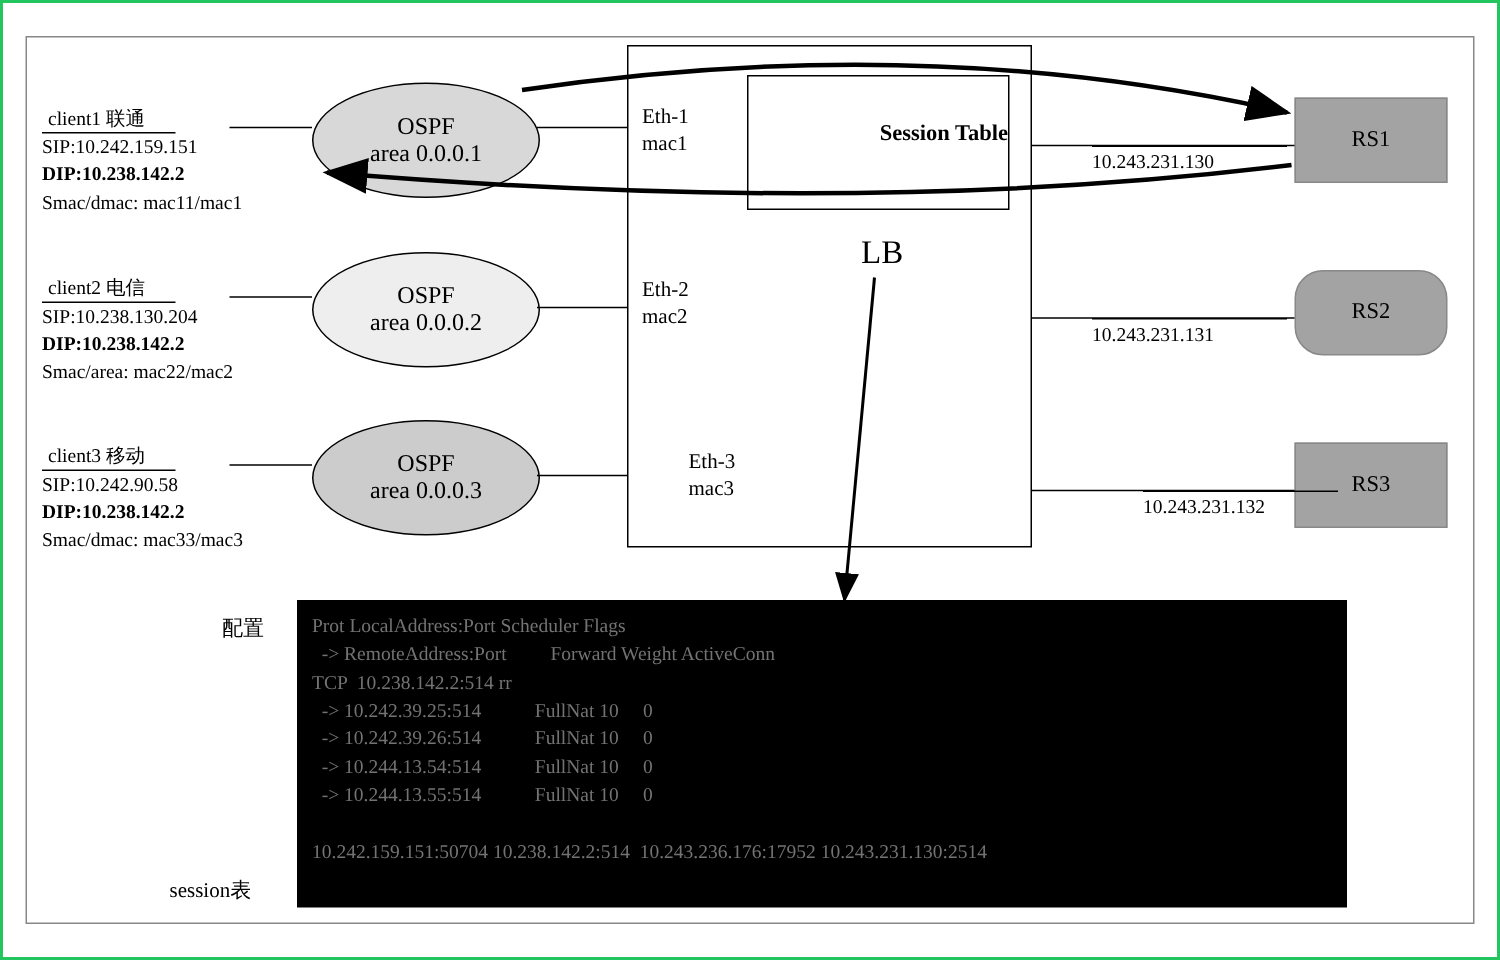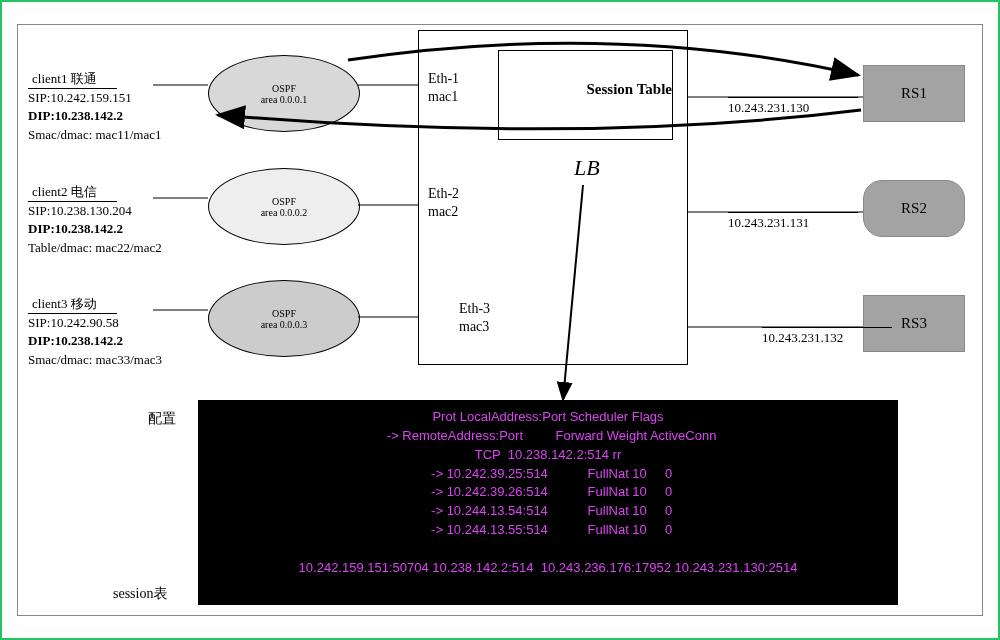--- a/index.html
+++ b/index.html
@@ -44,21 +44,21 @@
   .ospf {
     position: absolute;
     border: 1px solid #000;
     border-radius: 50%;
     width: 150px;
     height: 75px;
     text-align: center;
     display: flex;
     flex-direction: column;
     justify-content: center;
-    font-size: 10px;
+    font-size: 16px;
   }
   .ospf1 { background: #d8d8d8; }
   .ospf2 { background: #eeeeee; }
   .ospf3 { background: #cccccc; }
 
   .lb-box {
     position: absolute;
     border: 1px solid #000;
     box-sizing: border-box;
   }
@@ -100,28 +100,27 @@
     padding-top: 2px;
   }
 
   .config-label {
     position: absolute;
     font-size: 14px;
   }
   .terminal {
     position: absolute;
     background: #000;
-    color: #d946ef;
-    font-family: Liberation Sans, sans-serif;
+    color: #737373;
+    font-family: Liberation Serif, serif;
     font-size: 13px;
     padding: 8px 10px;
     box-sizing: border-box;
     white-space: pre;
     line-height: 1.45;
-    text-align: center;
   }
 
   svg.arrows {
     position: absolute;
     left: 0; top: 0;
     width: 100%; height: 100%;
     pointer-events: none;
   }
 </style>
 </head>
@@ -134,21 +133,21 @@
       <span class="name">client1 联通</span><br>
       <span>SIP:10.242.159.151</span><br>
       <span class="dip">DIP:10.238.142.2</span><br>
       <span>Smac/dmac: mac11/mac1</span>
     </div>
 
     <div class="client-group" style="top:158px;">
       <span class="name">client2 电信</span><br>
       <span>SIP:10.238.130.204</span><br>
       <span class="dip">DIP:10.238.142.2</span><br>
-      <span>Table/dmac: mac22/mac2</span>
+      <span>Smac/area: mac22/mac2</span>
     </div>
 
     <div class="client-group" style="top:270px;">
       <span class="name">client3 移动</span><br>
       <span>SIP:10.242.90.58</span><br>
       <span class="dip">DIP:10.238.142.2</span><br>
       <span>Smac/dmac: mac33/mac3</span>
     </div>
 
     <div class="ospf ospf1" style="left:190px; top:30px;">
@@ -168,21 +167,21 @@
     <div class="eth-label" style="left:410px; top:45px; white-space:pre;">Eth-1
 mac1</div>
     <div class="eth-label" style="left:410px; top:160px; white-space:pre;">Eth-2
 mac2</div>
     <div class="eth-label" style="left:410px; top:275px; white-space:pre;margin-left:31px;">Eth-3
 mac3</div>
 
     <div class="session-box" style="left:480px; top:25px; width:175px; height:90px;">
       <span>Session Table</span>
     </div>
-    <div class="lb-label" style="left:556px; top:130px;font-style:italic;">LB</div>
+    <div class="lb-label" style="left:556px; top:130px;">LB</div>
 
     <div class="rs-box" style="left:845px; top:40px;">
       <span>RS1</span>
     </div>
     <div class="rs-ip" style="left:710px; top:72px; width:130px;">10.243.231.130</div>
 
     <div class="rs-box" style="left:845px; top:155px;border-radius:19px;">
       <span>RS2</span>
     </div>
     <div class="rs-ip" style="left:710px; top:187px; width:130px;">10.243.231.131</div>

